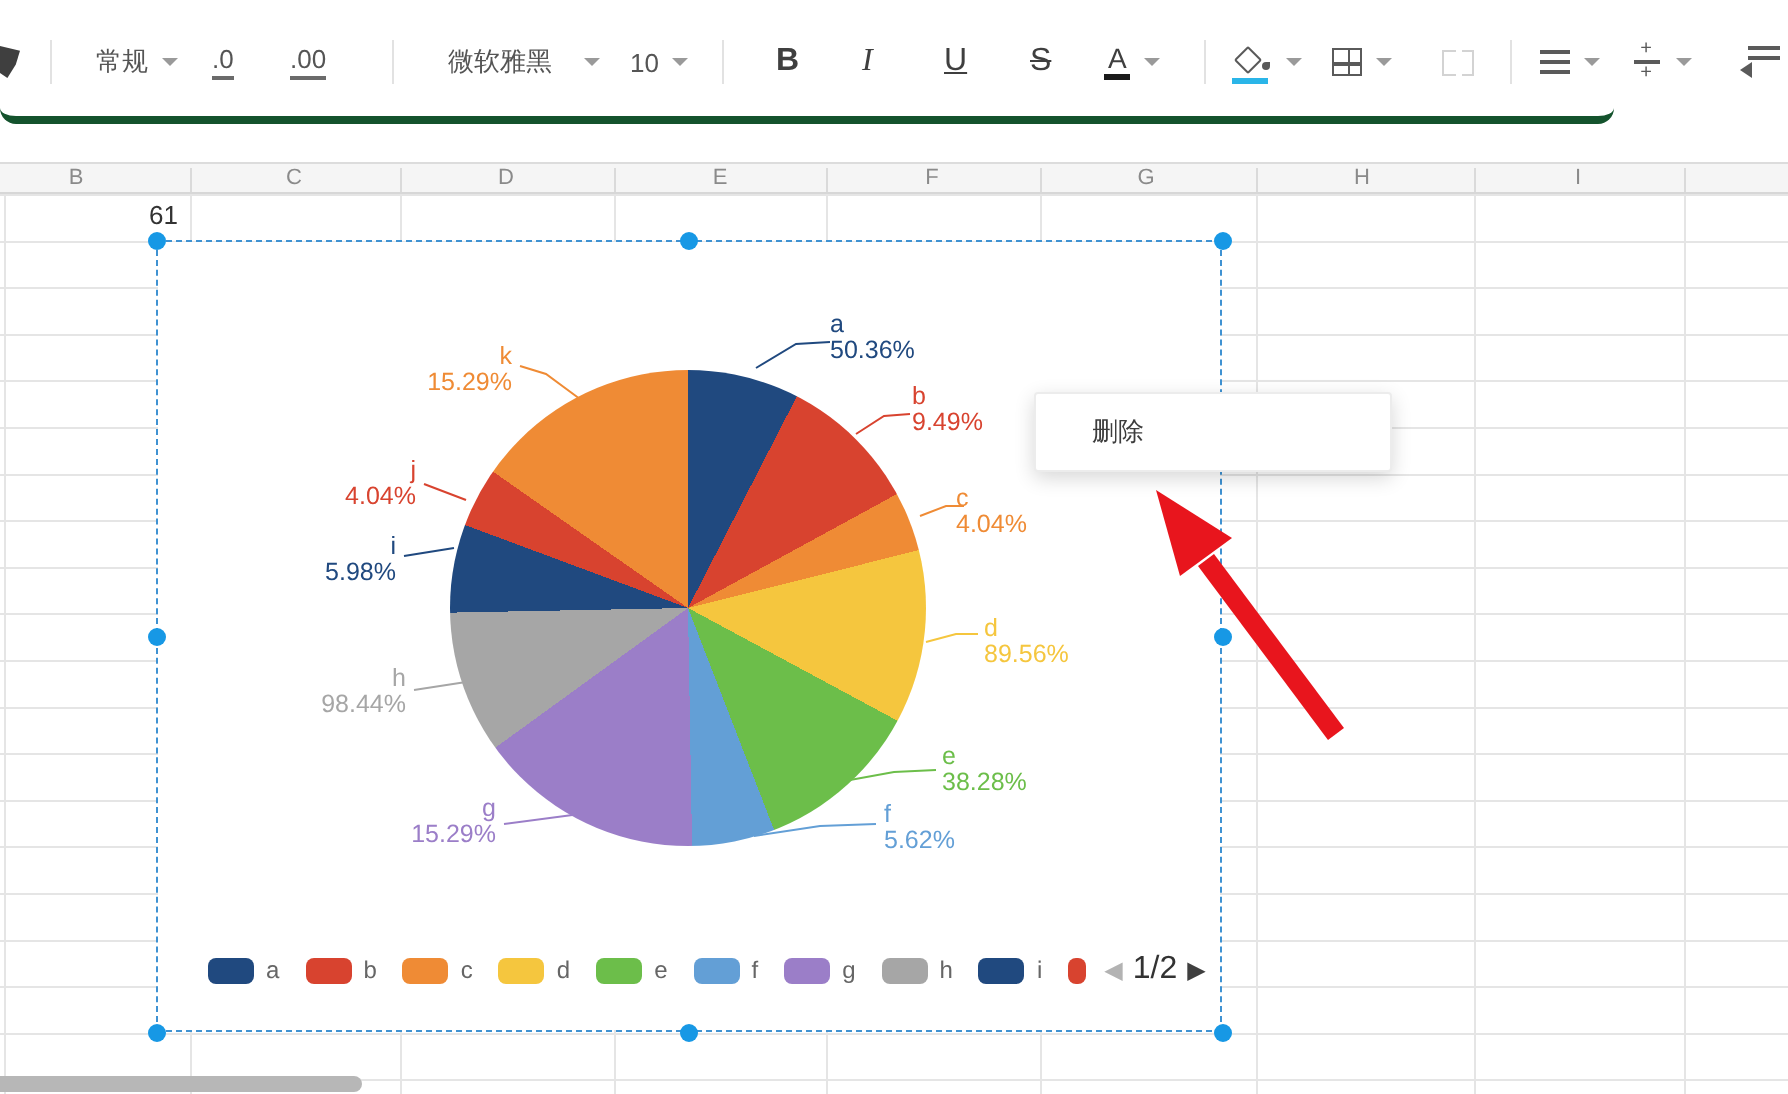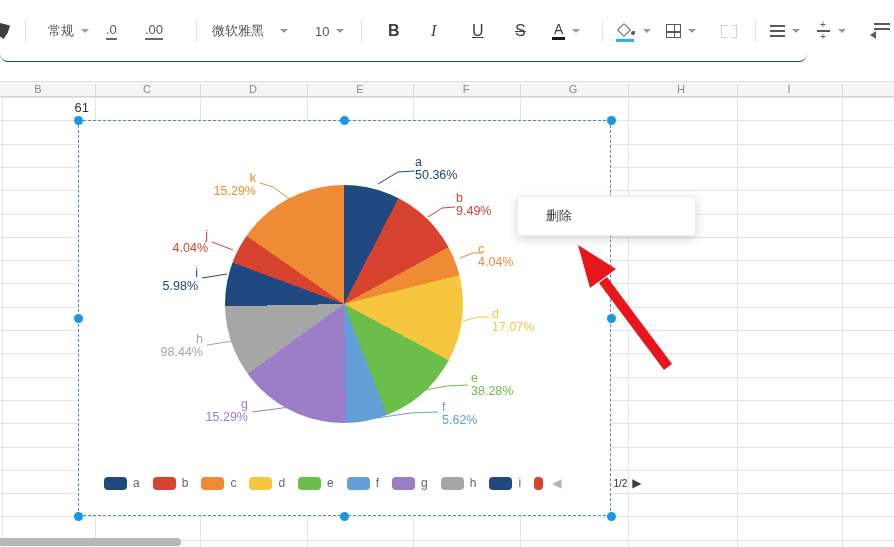--- a/index.html
+++ b/index.html
@@ -1,20 +1,20 @@
 <!DOCTYPE html>
 <html><head>
 <meta charset="utf-8">
 <style>
   * { margin:0; padding:0; box-sizing:border-box; }
   html,body { width:894px; height:547px; overflow:hidden; }
   body { position:relative; font-family:"Liberation Sans", sans-serif; background:#fff; color:#444; }
 
   
-  .toolbar { position:absolute; left:0; top:0; width:807px; height:62px; background:#fff; border-bottom:1px solid #14532d; z-index:40;border-radius:8px; }
+  .toolbar { position:absolute; left:0; top:0; width:807px; height:62px; background:#fff; border-bottom:4px solid #14532d; z-index:40;border-radius:8px; }
   .tb { position:absolute; top:0; height:62px; display:flex; align-items:center; gap:4px; color:#555; font-size:13px; cursor:default; }
   .sep { position:absolute; top:20px; width:1px; height:22px; background:#e2e2e2; }
   .caret { width:0; height:0; border-left:4px solid transparent; border-right:4px solid transparent; border-top:4px solid #9a9a9a; margin-left:3px; }
   .bletter { font-size:16px; color:#3f3f3f; }
   .dec { font-size:13px; color:#555; border-bottom:2px solid #6b6b6b; padding-bottom:1px; }
   .fontcolor-a { font-size:14px; color:#3f3f3f; border-bottom:3px solid #1a1a1a; line-height:15px; padding:0 2px; }
   .bucket { position:relative; width:20px; height:16px; }
   .bucket .diamond { position:absolute; left:3px; top:2px; width:10px; height:10px; border:1.6px solid #5a5a5a; transform:rotate(45deg); border-radius:1px; }
   .bucket .drop { position:absolute; right:1px; bottom:4px; width:4px; height:4px; background:#5a5a5a; border-radius:50% 0 50% 50%; }
   .bucket .bar { position:absolute; left:0; bottom:-3px; width:18px; height:3px; }
@@ -52,21 +52,21 @@
   .slabel { position:absolute; display:flex; flex-direction:column; font-size:12.5px; line-height:13px; z-index:6; }
   .slabel.ralign { align-items:flex-end; text-align:right; }
 
   .legend { position:absolute; left:25px; top:355px; display:flex; align-items:center; gap:13px; z-index:6; }
   .litem { display:flex; align-items:center; gap:6px; }
   .sw { display:inline-block; width:23px; height:13px; border-radius:4px; }
   .sw.partial { width:9px; border-radius:4px; }
   .litem span { font-size:12px; color:#666; }
   .pager { display:flex; align-items:center; gap:5px; margin-left:-4px; }
   .pg-prev { color:#b3b3b3; font-size:12px; }
-  .pg-text { color:#333; font-size:10px;margin-left:47px; }
+  .pg-text { color:#333; font-size:16px; }
   .pg-next { color:#3f3f3f; font-size:12px; }
 
   
   .ctxmenu { position:absolute; left:517px; top:196px; width:179px; height:40px; background:#fff; border:1px solid #ececec; border-radius:2px; box-shadow:0 3px 10px rgba(0,0,0,.16); z-index:20; }
   .ctxitem { height:38px; line-height:38px; padding-left:28px; font-size:13px; color:#3d3d3d; cursor:default; }
 
   
   .arrow-svg { position:absolute; left:555px; top:235px; z-index:30; pointer-events:none; }
 
   
@@ -84,21 +84,21 @@
     <span class="caret"></span>
   </div>
   <div class="tb" style="left:106px">
     <span class="dec">.0</span>
   </div>
   <div class="tb" style="left:145px">
     <span class="dec">.00</span>
   </div>
   <div class="sep" style="left:196px"></div>
 
-  <div class="tb" style="left:212px">
+  <div class="tb" style="left:224px">
     <span>微软雅黑</span>
     <span class="caret" style="margin-left:12px"></span>
   </div>
   <div class="tb" style="left:315px">
     <span>10</span>
     <span class="caret"></span>
   </div>
   <div class="sep" style="left:361px"></div>
 
   <div class="tb" style="left:388px">
@@ -217,21 +217,21 @@
   <div class="slabel" style="left:377px;top:71px">
     <span style="color: rgb(216, 67, 47);">b</span>
       <span style="color: rgb(216, 67, 47); text-align: center;">9.49%</span>
   </div>
   <div class="slabel" style="left:399px;top:122px">
     <span style="color: rgb(239, 139, 53);">c</span>
       <span style="color: rgb(239, 139, 53);">4.04%</span>
   </div>
   <div class="slabel" style="left:413px;top:187px">
     <span style="color: rgb(245, 198, 62);">d</span>
-      <span style="color: rgb(245, 198, 62);">17.07%</span>
+      <span style="color: rgb(245, 198, 62);">89.56%</span>
   </div>
   <div class="slabel" style="left:392px;top:251px">
     <span style="color: rgb(108, 190, 74);">e</span>
       <span style="color: rgb(108, 190, 74);">38.28%</span>
   </div>
   <div class="slabel" style="left:363px;top:280px">
     <span style="color: rgb(99, 159, 214);">f</span>
       <span style="color: rgb(99, 159, 214);">5.62%</span>
   </div>
 

